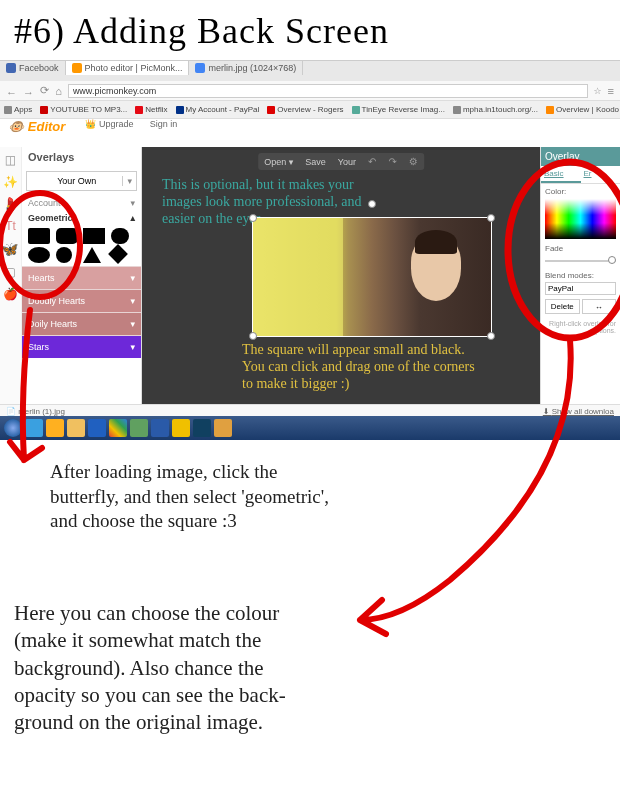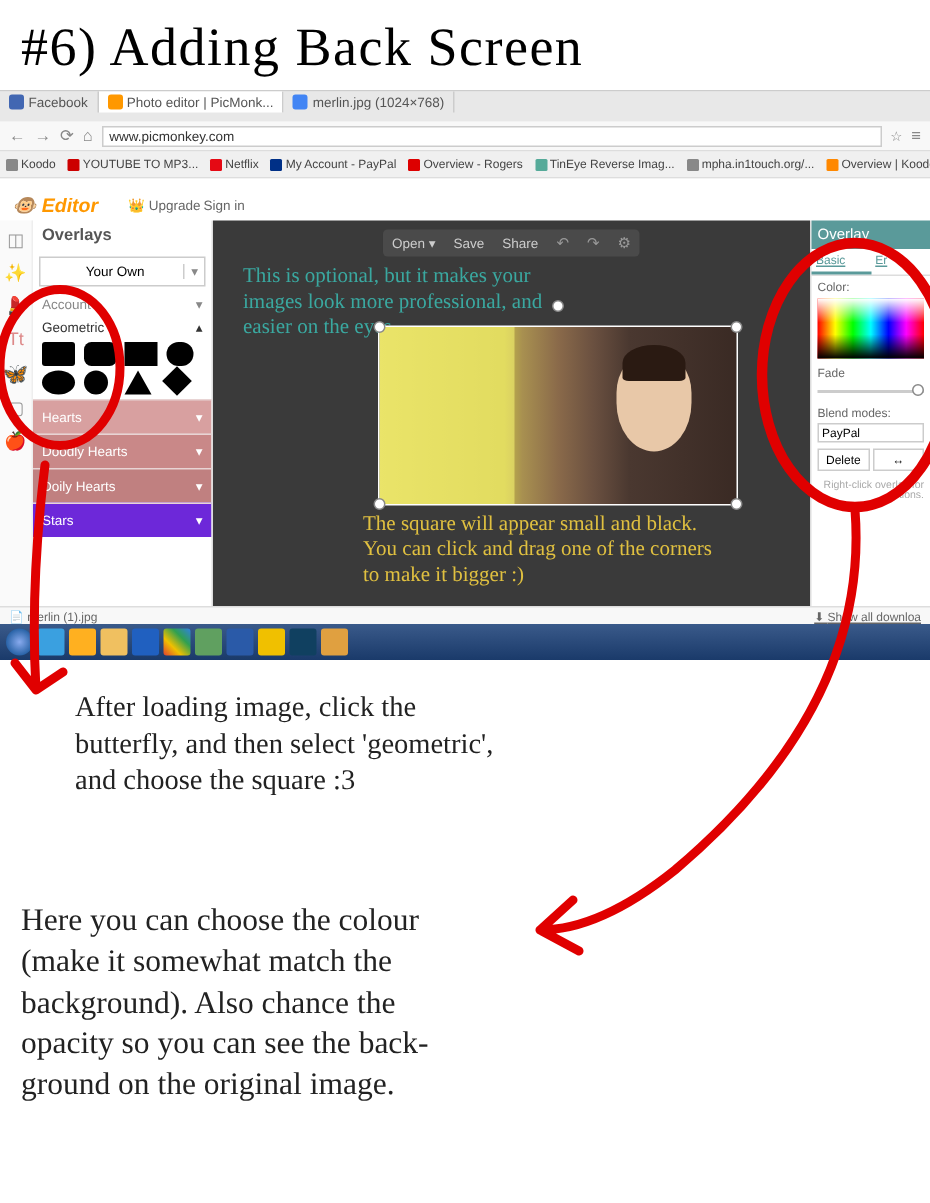--- a/index.html
+++ b/index.html
@@ -15,39 +15,39 @@
   .favicon.g { background: #4285f4; }
   
   .urlbar { display: flex; align-items: center; background: #f8f8f8; height: 20px; padding: 0 6px; font-size: 9px; gap: 6px; border-bottom: 1px solid #ddd; }
   .nav-btn { color: #888; cursor: pointer; font-size: 11px; }
   .url-input { flex: 1; background: #fff; border: 1px solid #ccc; padding: 1px 4px; font-size: 9px; color: #333; }
   .star { color: #888; }
   
   .bookmarks { display: flex; background: #f0f0f0; height: 18px; font-size: 8px; align-items: center; padding: 0 4px; gap: 8px; color: #444; overflow: hidden; white-space: nowrap; border-bottom: 1px solid #ddd; }
   .bm { display: flex; align-items: center; gap: 2px; }
   .bm-ico { width: 8px; height: 8px; background: #888; display: inline-block; border-radius: 1px; }
-  .editor-header { position: absolute; top: 58px; left: 0; right: 0; height: 36px; background: #fff; display: flex; align-items: center; padding: 0 8px; font-size: 10px; color: #666; border-bottom: 1px solid #eee; }
+  .editor-header { position: absolute; top: 58px; left: 0; right: 0; height: 36px; background: #fff; display: flex; align-items: flex-start; padding: 0 8px; font-size: 10px; color: #666; border-bottom: 1px solid #eee; }
   .logo { color: #ff9800; font-weight: bold; font-style: italic; font-size: 13px; margin-right: 20px; }
-  .upgrade { margin-right: 2px; font-size: 9px; }
+  .upgrade { margin-right: 16px; font-size: 9px; }
   .signin { font-size: 9px; }
   
   .editor-body { position: absolute; top: 86px; left: 0; right: 0; height: 272px; display: flex; }
   
   .toolstrip { width: 22px; background: #fafafa; border-right: 1px solid #eee; display: flex; flex-direction: column; align-items: center; gap: 8px; padding-top: 6px; font-size: 12px; color: #999; }
   .toolstrip .tool { cursor: pointer; }
   .butterfly { color: #5ba4cf; font-size: 14px; }
   
   .sidepanel { width: 120px; background: #fff; border-right: 1px solid #ddd; font-size: 9px; overflow: hidden; }
   .sidepanel-title { font-size: 11px; padding: 4px 6px; color: #555; font-weight: bold; }
   .yourown { margin: 4px; padding: 4px; border: 1px solid #ccc; text-align: center; background: #fff; display: flex; }
   .yourown span:first-child { flex: 1; }
   .dd-arrow { border-left: 1px solid #ccc; padding-left: 4px; color: #888; }
   .cat-head { padding: 3px 6px; color: #888; font-size: 9px; display: flex; }
   .cat-head span:last-child { margin-left: auto; }
-  .geo-label { padding: 2px 6px; color: #333; font-weight: normal; display: flex; }
+  .geo-label { padding: 2px 6px; color: #333; font-weight: bold; display: flex; }
   
   .shapes-grid { display: grid; grid-template-columns: repeat(4, 1fr); gap: 3px; padding: 3px 6px; }
   .shape { width: 22px; height: 16px; background: #000; }
   .shape.sq { border-radius: 2px; }
   .shape.rr { border-radius: 5px; }
   .shape.oval { border-radius: 50%; }
   .shape.circle { border-radius: 50%; width: 16px; }
   .shape.triangle { background: transparent; width: 0; height: 0; border-left: 9px solid transparent; border-right: 9px solid transparent; border-bottom: 16px solid #000; }
   
   .cat-item { padding: 6px; border-top: 1px solid #e8d4d4; background: #d8a0a0; color: #fff; font-size: 9px; display: flex; }
@@ -130,21 +130,21 @@
     <span class="nav-btn">→</span>
     <span class="nav-btn">⟳</span>
     <span class="nav-btn">⌂</span>
     <div class="url-input">www.picmonkey.com</div>
     <span class="star">☆</span>
     <span class="nav-btn">≡</span>
   </div>
   <div class="bookmarks">
     <div class="bm">
         <span class="bm-ico"></span>
-        <span>Koodo</span>
+        <span>Apps</span>
       </div>
     <div class="bm">
         <span class="bm-ico" style="background:#c00"></span>
         <span>YOUTUBE TO MP3...</span>
       </div>
     <div class="bm">
         <span class="bm-ico" style="background:#e50914"></span>
         <span>Netflix</span>
       </div>
     <div class="bm">
@@ -226,21 +226,21 @@
       <div class="cat-item stars">
           <span>Stars</span>
           <span>▾</span>
         </div>
     </div>
 
     <div class="canvas">
       <div class="canvas-toolbar">
         <span class="ct-btn"><span>Open</span> ▾</span>
         <span class="ct-btn">Save</span>
-        <span class="ct-btn">Share</span>
+        <span class="ct-btn">Your</span>
         <span class="ct-ico">↶</span>
         <span class="ct-ico">↷</span>
         <span class="ct-ico">⚙</span>
       </div>
       <div class="annot1">This is optional, but it makes your images look more professional, and easier on the eyes</div>
       <div class="photo">
         <div class="face"></div>
         <div class="handle tl"></div>
         <div class="handle tr"></div>
         <div class="handle bl"></div>

